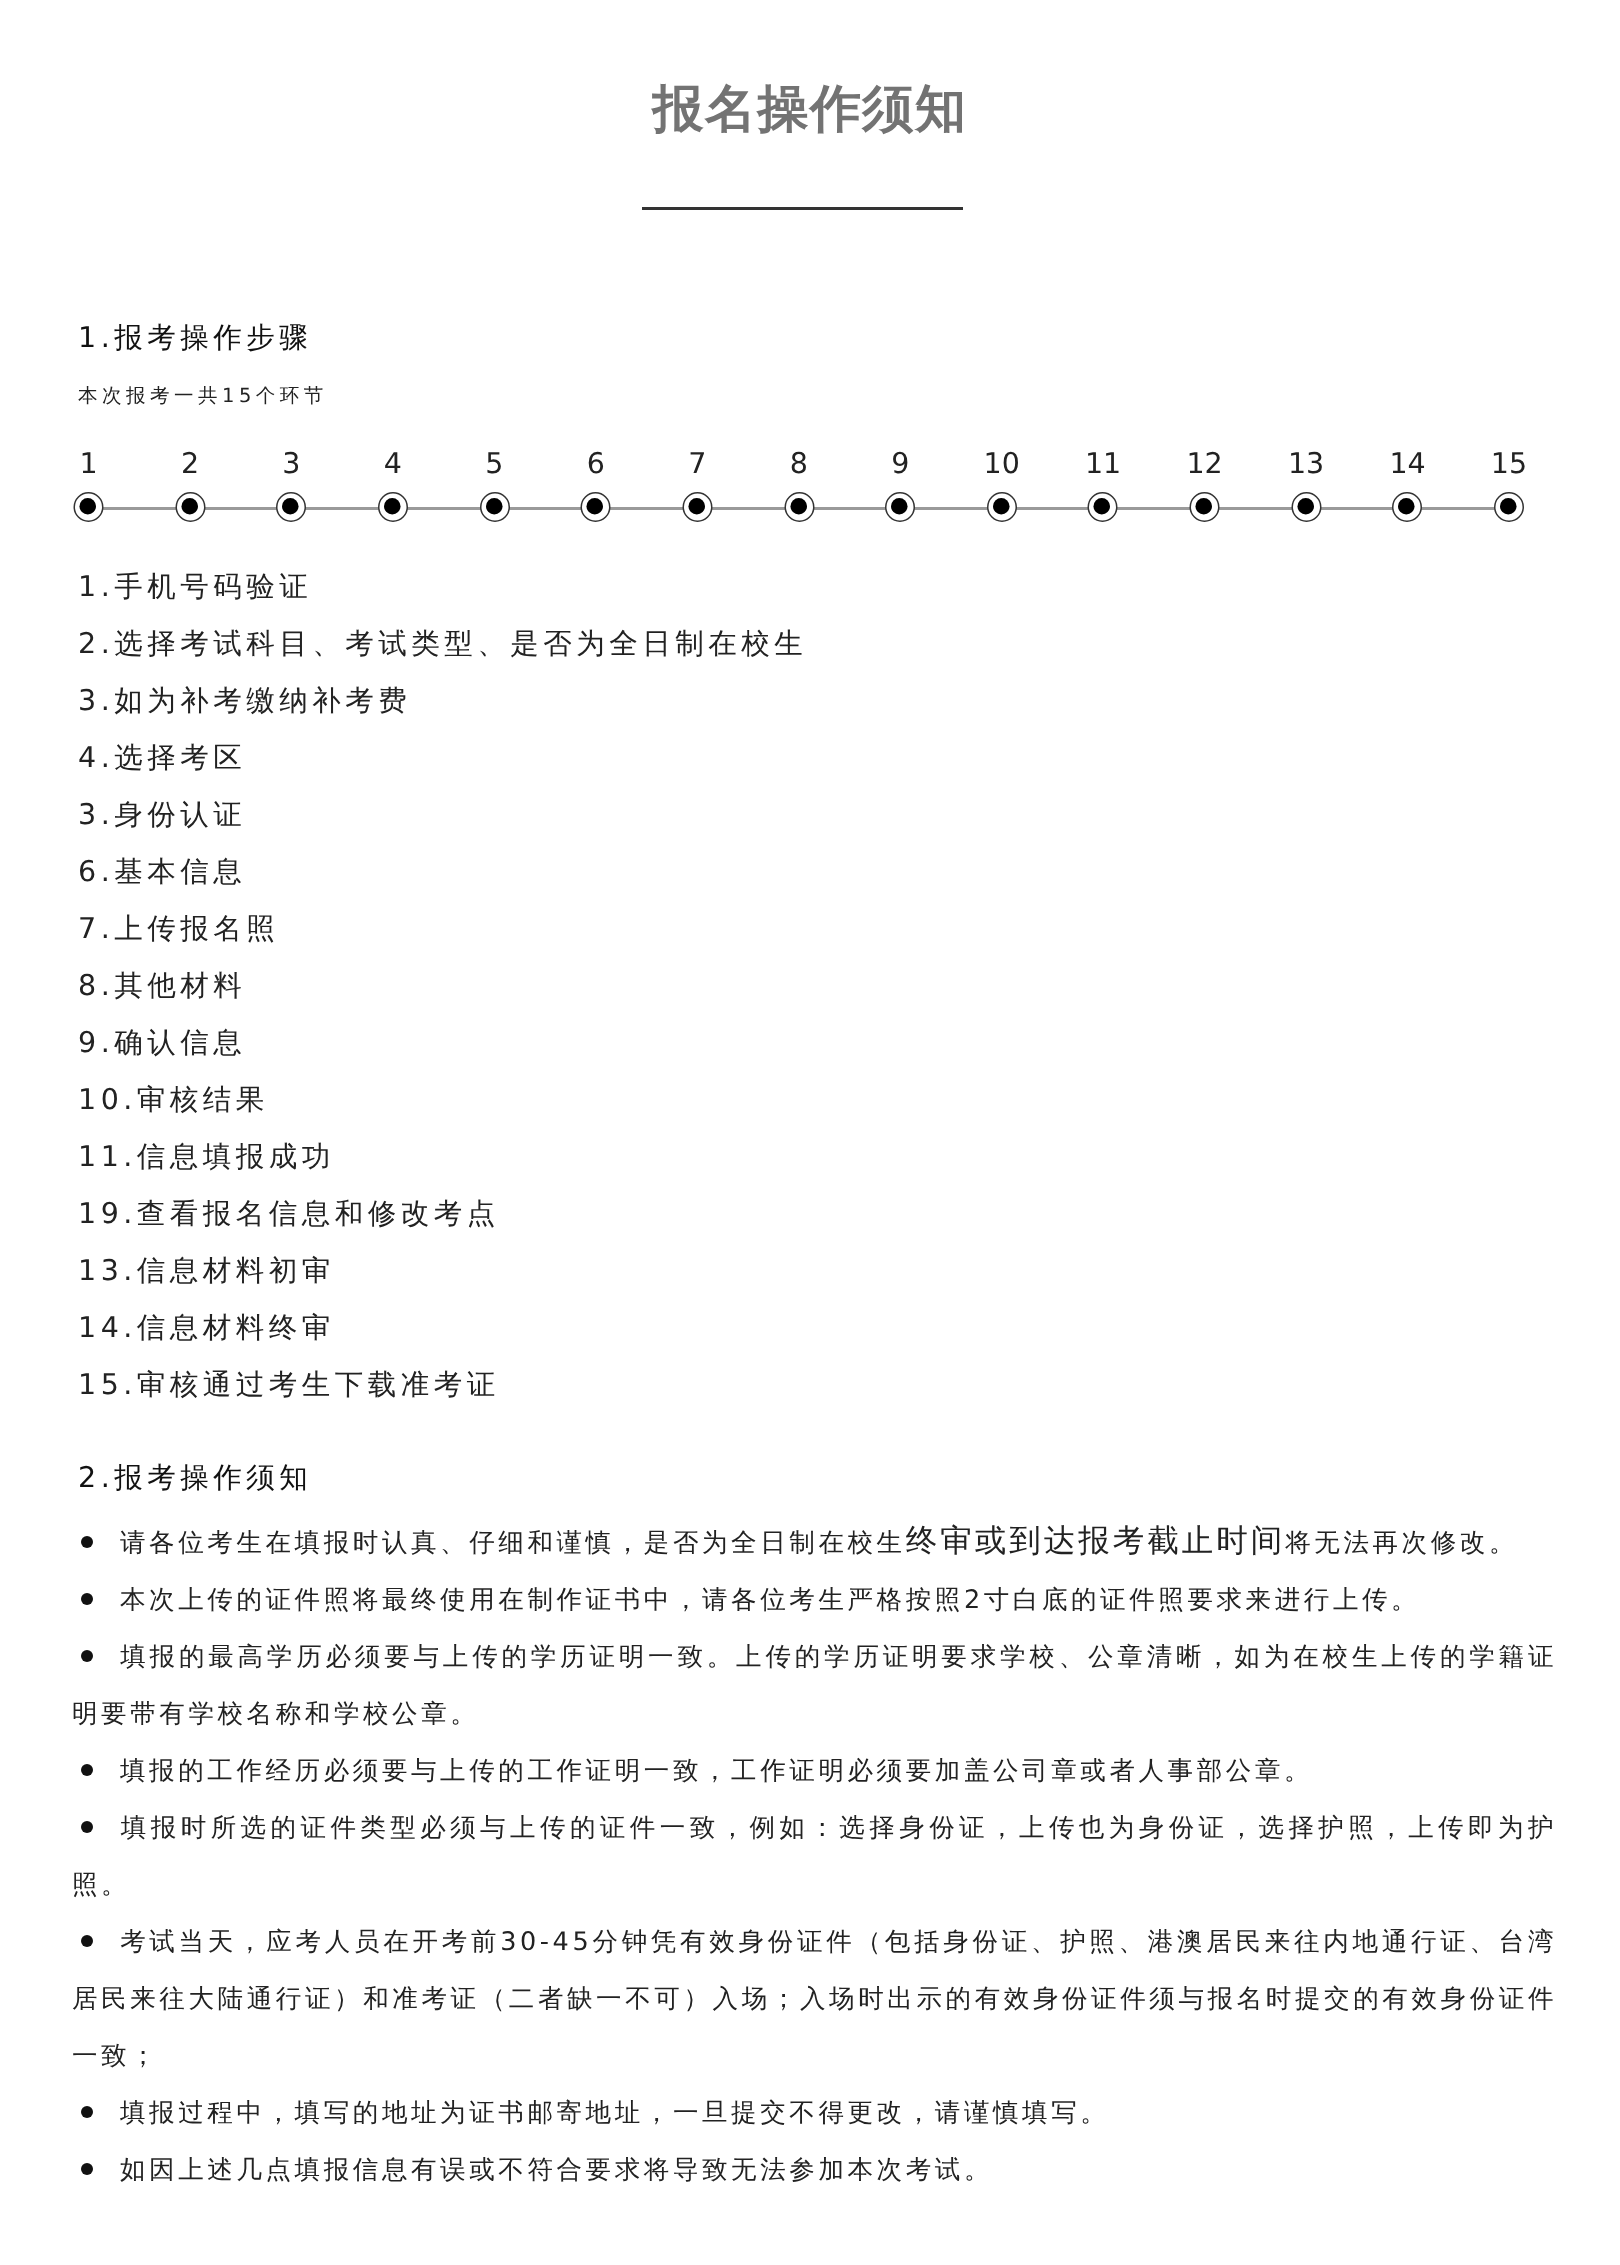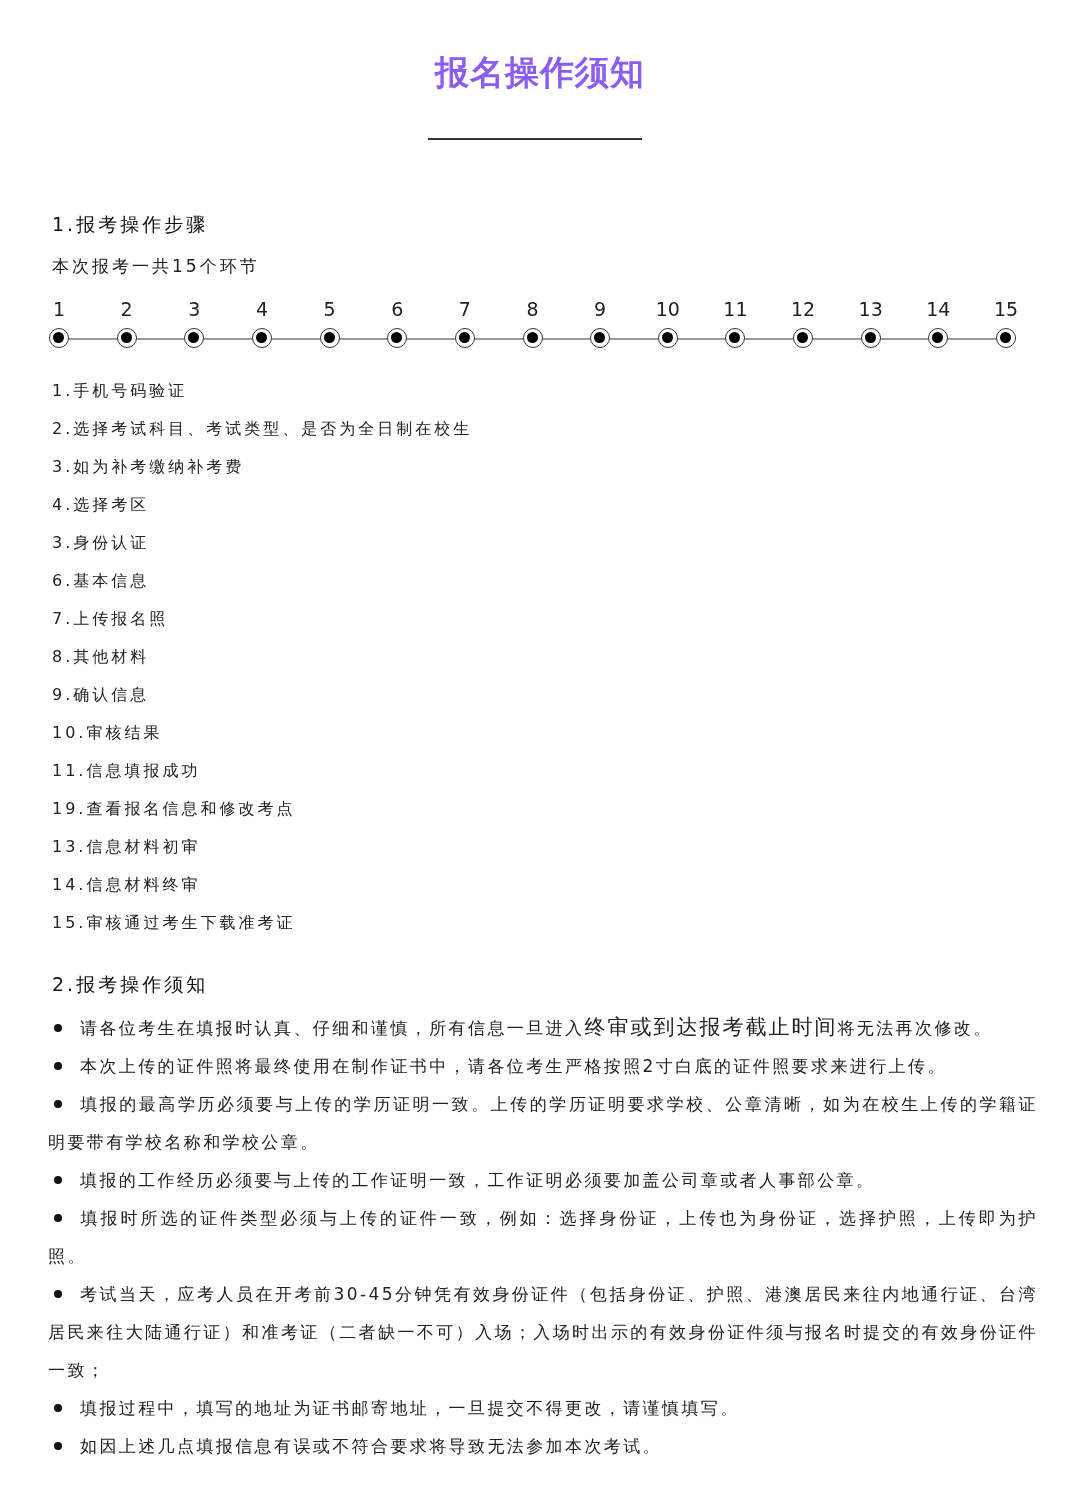--- a/index.html
+++ b/index.html
@@ -3,48 +3,48 @@
   <meta charset="utf-8">
   <style>
     html, body { margin: 0; padding: 0; background: #ffffff; }
     body {
       width: 1080px; height: 1510px; position: relative; overflow: hidden;
       font-family: "DejaVu Sans", "Liberation Sans", sans-serif;
       color: #1a1a1a;
     }
     .title {
       position: absolute; left: 0; top: 50px; width: 1080px; text-align: center;
-      font-size: 34px; font-weight: bold; letter-spacing: 1px; color: #8b5cf6;
+      font-size: 34px; font-weight: bold; letter-spacing: 1px; color: #737373;
     }
     .title-rule {
       position: absolute; left: 428px; top: 138px; width: 214px; height: 2px; background: #333;
     }
     .section-heading {
       position: absolute; left: 52px; font-size: 19px; font-weight: normal;
       letter-spacing: 3px; color: #111;
     }
     .plain {
-      position: absolute; left: 52px; font-size: 17px; letter-spacing: 3px; color: #222;
+      position: absolute; left: 52px; font-size: 13px; letter-spacing: 3px; color: #222;
     }
     
     .timeline { position: absolute; left: 0; top: 296px; width: 1080px; height: 60px; }
     .tl-line { position: absolute; left: 59px; top: 42px; width: 947px; height: 2px; background: #9a9a9a; }
     .tl-node { position: absolute; width: 40px; margin-left: -20px; text-align: center; }
     .tl-num { display: block; font-size: 19px; color: #222; height: 26px; line-height: 26px; }
     .tl-dot {
       display: block; margin: 6px auto 0; width: 20px; height: 20px; border-radius: 50%;
       border: 1.5px solid #333; background: #fff; position: relative; box-sizing: border-box;
     }
     .tl-dot::after {
       content: ""; position: absolute; left: 3px; top: 3px; width: 11px; height: 11px;
       border-radius: 50%; background: #000;
     }
     
     .steps { position: absolute; left: 52px; top: 378px; margin: 0; padding: 0; list-style: none; }
-    .steps li { height: 38px; line-height: 26px; font-size: 16px; letter-spacing: 3px; color: #222; }
+    .steps li { height: 38px; line-height: 26px; font-size: 19px; letter-spacing: 3px; color: #222; }
     
     .notices { position: absolute; left: 48px; top: 1008px; width: 990px; margin: 0; padding: 0; list-style: none; }
     .notices li {
       font-size: 17px; line-height: 38px; letter-spacing: 2.4px; color: #222; text-align: justify;
     }
     .bullet { display: inline-block; width: 8px; height: 8px; border-radius: 50%; background: #111;
       margin: 0 18px 3px 6px; vertical-align: middle; }
     .emph { font-size: 21px; letter-spacing: 2px; }
   </style>
 </head>
@@ -136,21 +136,21 @@
     <li>11.信息填报成功</li>
     <li>19.查看报名信息和修改考点</li>
     <li>13.信息材料初审</li>
     <li>14.信息材料终审</li>
     <li>15.审核通过考生下载准考证</li>
   </ul>
 
 <div class="section-heading" style="top:972px;">2.报考操作须知</div>
 
 <ul class="notices" id="notices">
-    <li><span class="bullet"></span><span>请各位考生在填报时认真、仔细和谨慎，所有信息一旦进入</span><span class="emph">终审或到达报考截止时间</span><span>将无法再次修改。</span></li>
+    <li><span class="bullet"></span><span>请各位考生在填报时认真、仔细和谨慎，是否为全日制在校生</span><span class="emph">终审或到达报考截止时间</span><span>将无法再次修改。</span></li>
     <li><span class="bullet"></span><span>本次上传的证件照将最终使用在制作证书中，请各位考生严格按照2寸白底的证件照要求来进行上传。</span></li>
     <li><span class="bullet"></span><span>填报的最高学历必须要与上传的学历证明一致。上传的学历证明要求学校、公章清晰，如为在校生上传的学籍证明要带有学校名称和学校公章。</span></li>
     <li><span class="bullet"></span><span>填报的工作经历必须要与上传的工作证明一致，工作证明必须要加盖公司章或者人事部公章。</span></li>
     <li><span class="bullet"></span><span>填报时所选的证件类型必须与上传的证件一致，例如：选择身份证，上传也为身份证，选择护照，上传即为护照。</span></li>
     <li><span class="bullet"></span><span>考试当天，应考人员在开考前30-45分钟凭有效身份证件（包括身份证、护照、港澳居民来往内地通行证、台湾居民来往大陆通行证）和准考证（二者缺一不可）入场；入场时出示的有效身份证件须与报名时提交的有效身份证件一致；</span></li>
     <li><span class="bullet"></span><span>填报过程中，填写的地址为证书邮寄地址，一旦提交不得更改，请谨慎填写。</span></li>
     <li><span class="bullet"></span><span>如因上述几点填报信息有误或不符合要求将导致无法参加本次考试。</span></li>
   </ul>
 
 </body></html>

